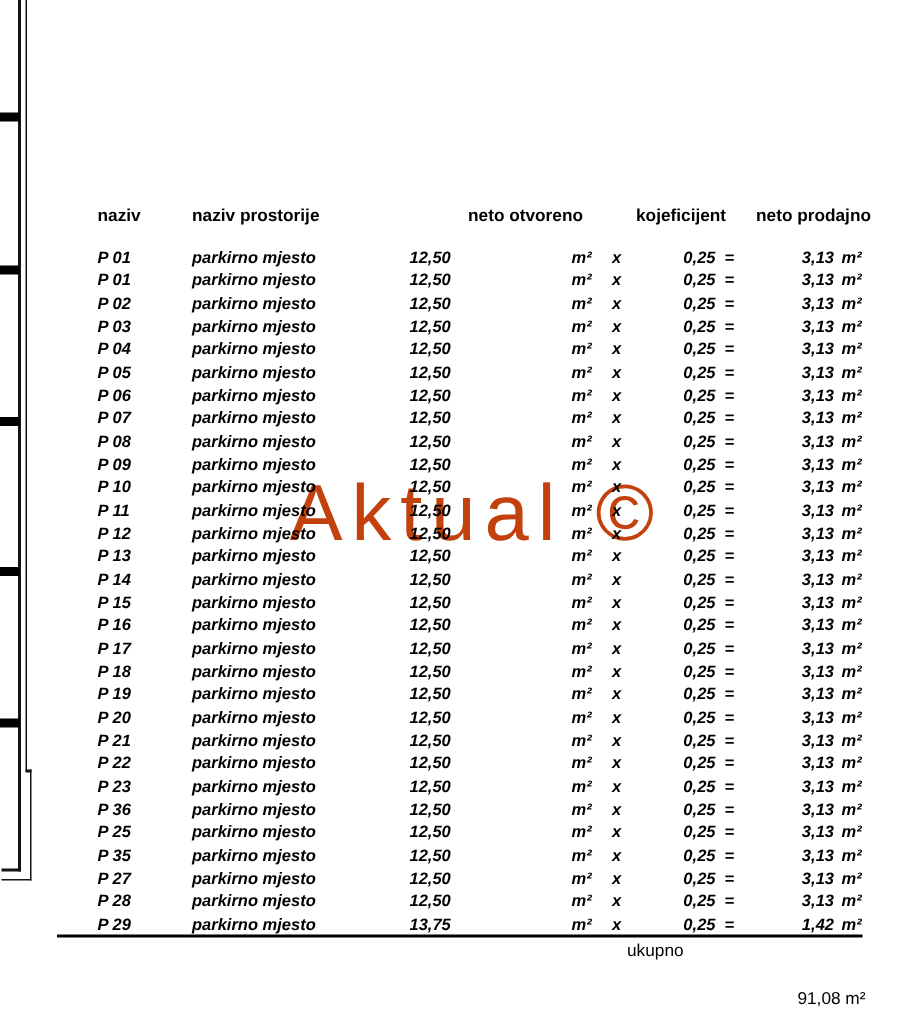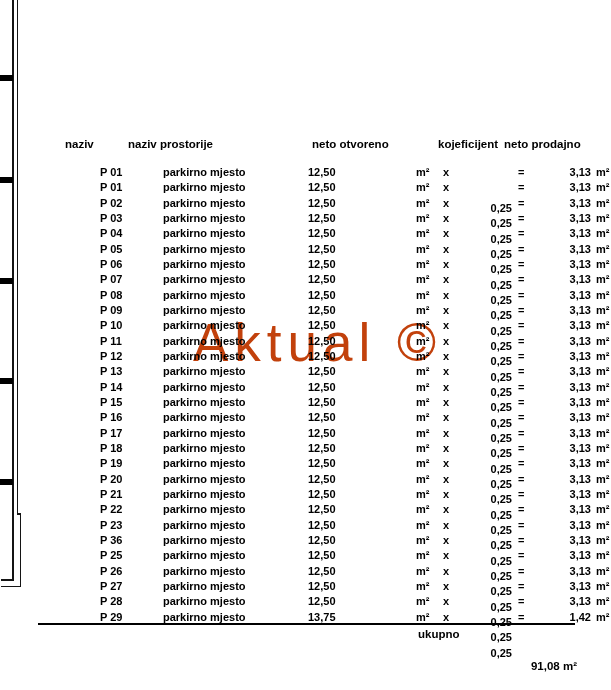--- a/index.html
+++ b/index.html
@@ -34,40 +34,41 @@
     z-index:0;
     user-select:none;
   }
 
   
   .tbl{position:absolute;left:0;top:0;width:611px;z-index:1;font-weight:bold;}
   .hdr span{position:absolute;top:138px;font-size:11.5px;font-weight:bold;white-space:nowrap;}
   .hdr .h-oznaka{left:65px;}
   .hdr .h-naziv{left:128px;}
   .hdr .h-neto{left:272px;margin-left:40px;}
-  .hdr .h-koef{left:418px;padding-left:20px;}
+  .hdr .h-koef{left:404px;padding-left:20px;}
   .hdr .h-prod{left:492px;padding-left:12px;}
 
   .rows{position:absolute;left:0;top:166px;width:611px;}
   .t-row{
     display:grid;
     grid-template-columns:63px 145px 108px 27px 37px 38px 37px 36px 30px;
-    padding-left:100px;
+    padding-left:65px;
     height:15.33px;
     font-size:11px;
     line-height:13px;
     white-space:nowrap;
+    font-style:italic;
   }
   .t-row span{display:block;}
-  .c-koef{text-align:right;padding-right:6px;margin-top:36px;}
+  .c-koef{text-align:right;padding-right:6px;}
   .c-prod{text-align:right;}
   .c-punit{padding-left:5px;}
 
   .total-rule{position:absolute;left:38px;top:623px;width:537px;height:2px;background:#000;}
-  .total-row span{position:absolute;top:628px;font-size:11.5px;font-weight:bold;white-space:nowrap;}
+  .total-row span{position:absolute;top:628px;font-size:11.5px;font-weight:normal;white-space:nowrap;}
   .total-label{left:418px;}
   .total-value{left:470px;width:107px;text-align:right;margin-top:32px;}
 </style>
 </head>
 <body>
 
 <div>
   <div class="frame-line v1"></div>
   <div class="frame-line v2a"></div>
   <div class="frame-line v2conn"></div>
@@ -400,21 +401,21 @@
     <span class="c-neto">12,50</span>
     <span class="c-nunit">m²</span>
     <span class="c-op">x</span>
     <span class="c-koef">0,25</span>
     <span class="c-eq">=</span>
     <span class="c-prod">3,13</span>
     <span class="c-punit">m²</span>
   </div>
 
   <div class="t-row">
-    <span class="c-oznaka">P 26</span>
+    <span class="c-oznaka">P 35</span>
     <span class="c-naziv">parkirno mjesto</span>
     <span class="c-neto">12,50</span>
     <span class="c-nunit">m²</span>
     <span class="c-op">x</span>
     <span class="c-koef">0,25</span>
     <span class="c-eq">=</span>
     <span class="c-prod">3,13</span>
     <span class="c-punit">m²</span>
   </div>
 

